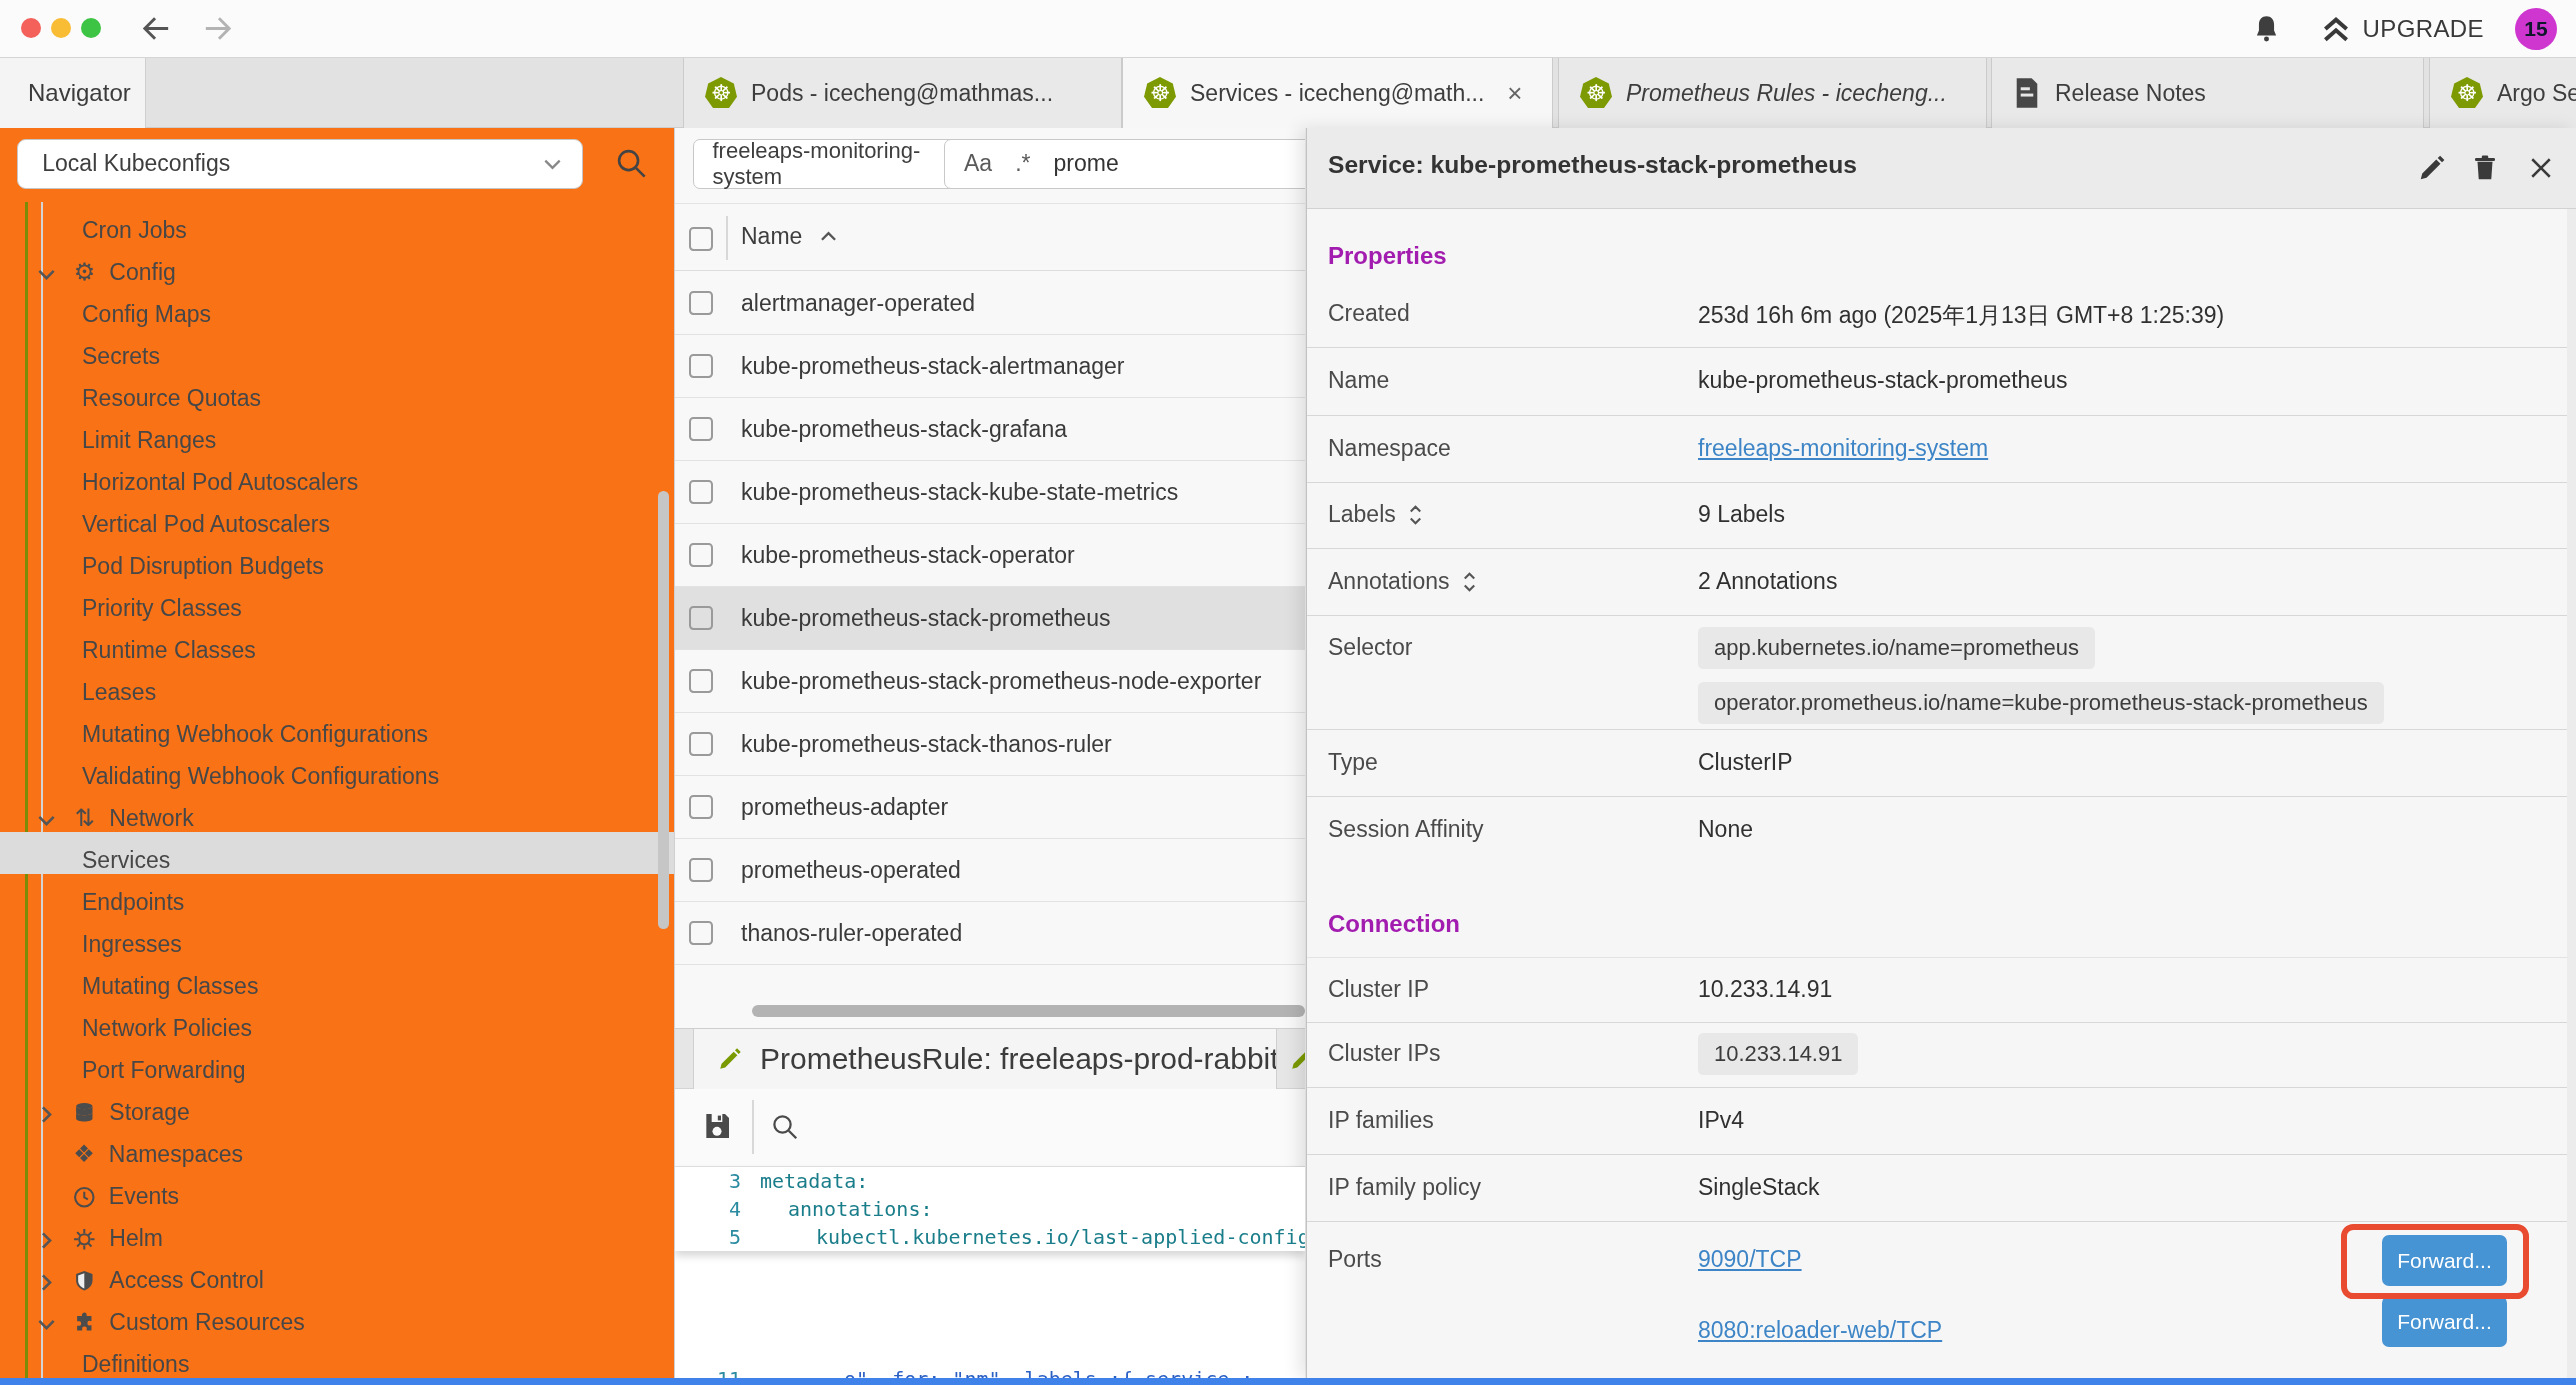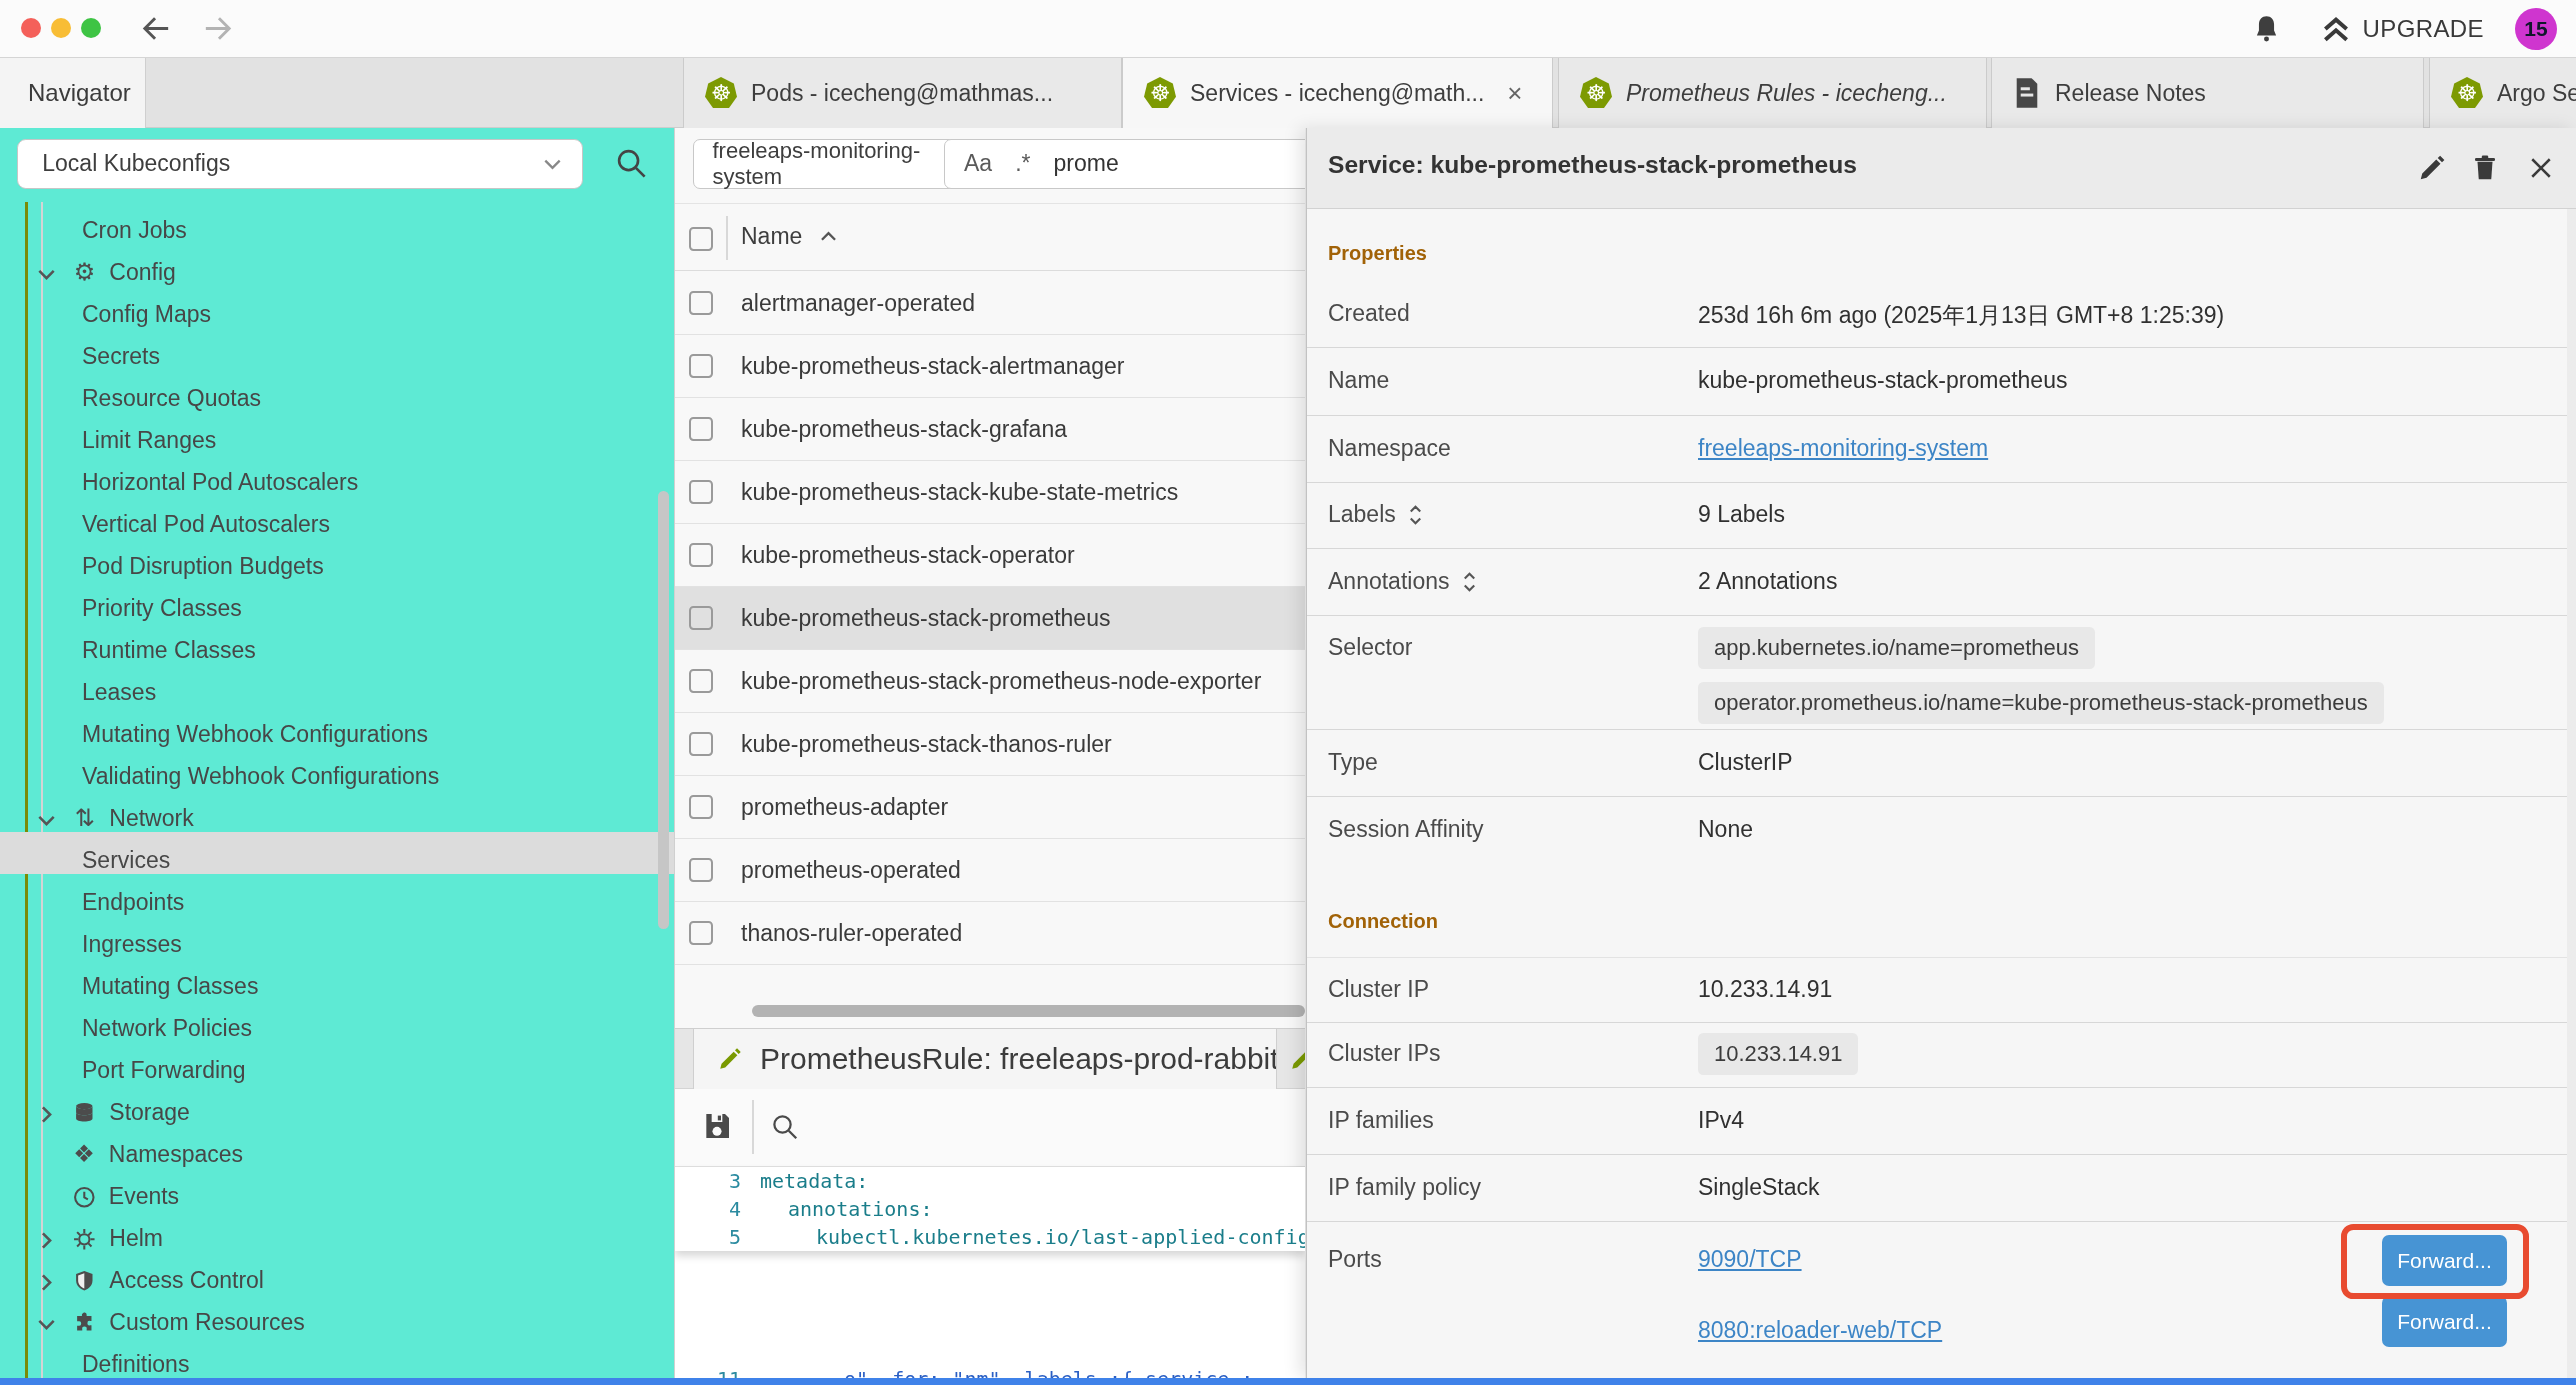--- a/index.html
+++ b/index.html
@@ -28,21 +28,21 @@
   .apptab { position:absolute; top:0; height:70px; display:flex; align-items:center; gap:14px; padding:0 21px; font-size:23px; color:#3d3d3d; border-left:1.8px solid #cbcbcb; border-right:0.9px solid #cbcbcb; overflow:hidden; white-space:nowrap; }
   .apptab.active { background:#f7f7f7; }
   .apptab.dim { background:#e9e9e9; }
   .apptab .close { font-size:26px; color:#666; margin-left:8.8px; }
   .apptab.italic .tlabel { font-style:italic; }
   .k8s-icon { width:32px; height:32px; flex:none; background:#7d9a02; clip-path:polygon(50% 0%,90% 20%,100% 62%,75% 97%,25% 97%,0% 62%,10% 20%); display:flex; align-items:center; justify-content:center; }
   .k8s-icon span { color:#fff; font-size:23px; line-height:32px; font-family:"DejaVu Sans", sans-serif; }
   .doc-icon { width:28px; height:32px; color:#474747; }
 
   
-  #sidebar { position:absolute; left:0; top:128px; width:675px; height:1250px; background:#5eead4; border-right:1.8px solid #d0d0d0; overflow:hidden; }
+  #sidebar { position:absolute; left:0; top:128px; width:675px; height:1250px; background:#f97316; border-right:1.8px solid #d0d0d0; overflow:hidden; }
   #kubeconfig-select { position:absolute; left:16.7px; top:10.5px; width:566px; height:50px; background:#fff; border:1.8px solid #c6c6c6; border-radius:8.8px; display:flex; align-items:center; padding:0 17.5px 0 24.6px; font-size:23px; color:#3e3e3e; }
   #kubeconfig-select .chev { margin-left:auto; width:23px; height:23px; color:#888; }
   #sidebar-search { position:absolute; left:614px; top:17.5px; width:35px; height:35px; color:#444; }
   #tree { position:absolute; left:0; top:74px; width:675px; height:1177px; }
   .guide { position:absolute; top:0; height:1177px; }
   #guide-green { left:25.4px; width:2.6px; background:#7a8b07; }
   #guide-gray { left:41px; width:1.8px; background:#d4d4d4; }
   .trow { position:relative; display:flex; align-items:flex-end; height:42px; font-size:23px; color:#474747; white-space:nowrap; }
   .trow.sel { background:#dcdcdc; }
   .trow .chev { width:23px; height:23px; color:#555; margin-left:35px; flex:none; }
@@ -93,21 +93,21 @@
   #bottombar { position:absolute; left:0; top:1378px; width:2576px; height:7px; background:#3f82e9; }
 
   
   #details { position:absolute; left:1306px; top:128px; width:1270px; height:1250px; background:#f6f6f6; border-left:1.8px solid #c2c2c2; box-shadow:-7px 0 16px rgba(0,0,0,0.10); overflow:hidden; }
   #dheader { position:absolute; left:0; top:0; width:1270px; height:81px; background:#ebebeb; border-bottom:1.8px solid #d2d2d2; }
   #dtitle { position:absolute; left:21px; top:23px; font-size:24.6px; font-weight:bold; color:#333; }
   .hicon { position:absolute; top:24.6px; width:30px; height:30px; color:#3a3a3a; }
   #edit-icon { left:1110px; }
   #delete-icon { left:1163px; }
   #close-icon { left:1219px; }
-  .dheading { position:absolute; left:21px; font-size:20px; font-weight:bold; color:#a16207; }
+  .dheading { position:absolute; left:21px; font-size:24px; font-weight:bold; color:#a21caf; }
   .drow { position:absolute; left:0; width:1270px; border-bottom:1.8px solid #d7d7d7; font-size:23px; }
   .drow .dlabel { position:absolute; left:21px; color:#4a4a4a; display:flex; align-items:center; gap:10.5px; }
   .drow .dlabel svg { width:19px; height:26px; color:#555; }
   .drow .dvalue { position:absolute; left:391px; color:#303030; }
   .badge { display:inline-block; background:#e8e8e8; border-radius:5.3px; padding:8px 16px; font-size:22px; color:#3c3c3c; white-space:nowrap; }
   a.dlink { color:#3d85c6; text-decoration:underline; }
   .fwd-btn { position:absolute; left:1075px; width:125px; height:51px; background:#4794d4; border:none; border-radius:7px; color:#fff; font-size:21px; font-family:"Liberation Sans", sans-serif; }
   #highlight-box { position:absolute; left:1034px; top:1096px; width:188px; height:75px; border:6.1px solid #e84b30; border-radius:12.3px; z-index:5; }
   #dscrolltrack { position:absolute; left:1260px; top:81px; width:10.5px; height:1170px; background:#ececec; }
 </style>

